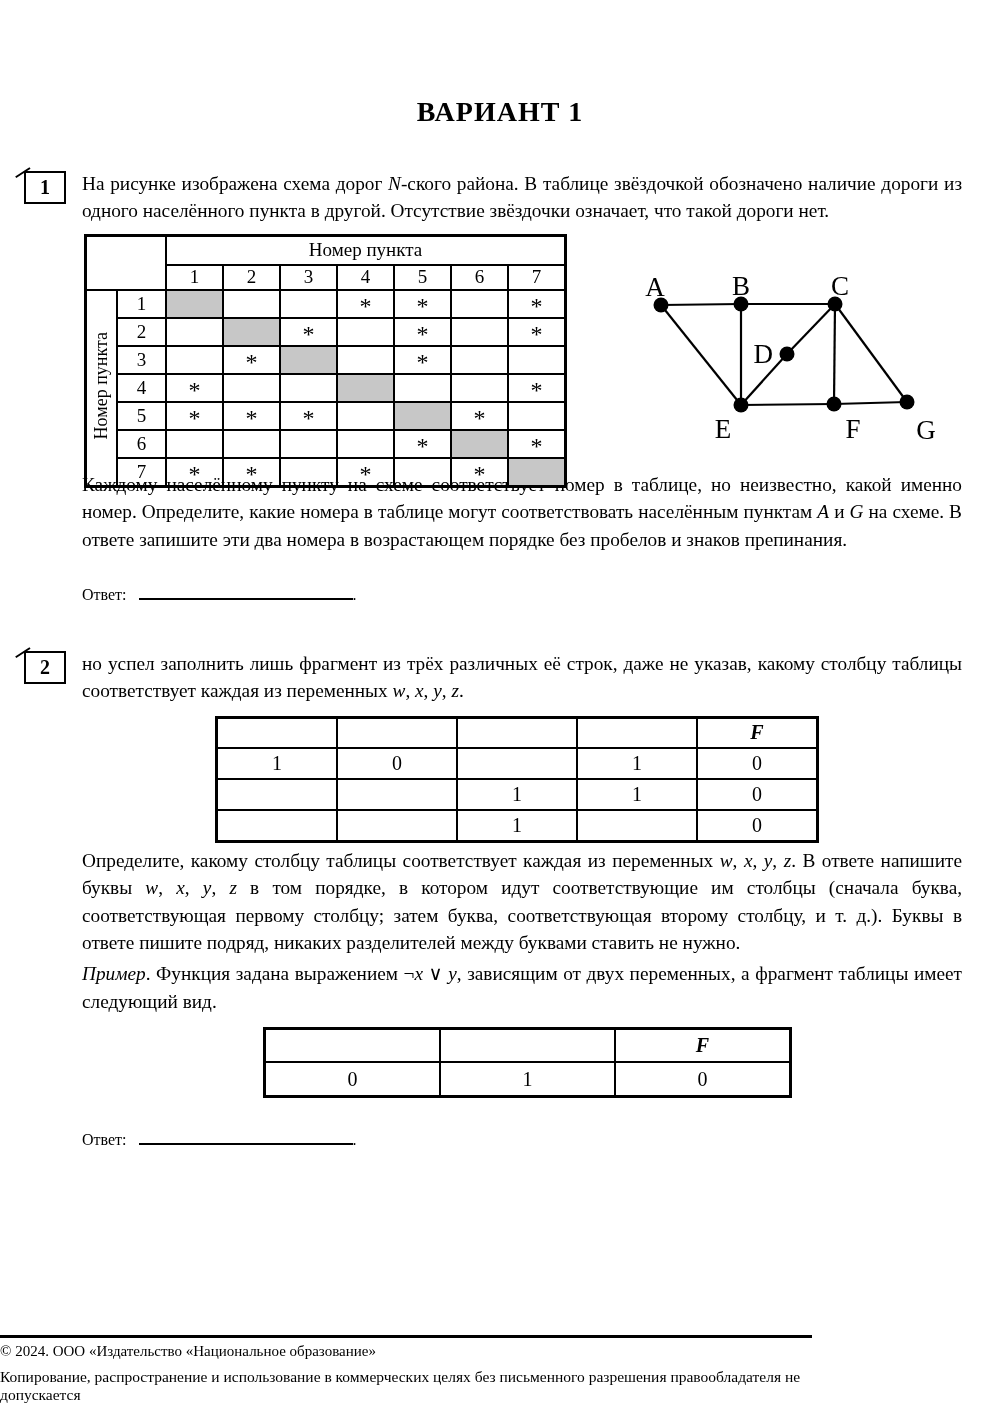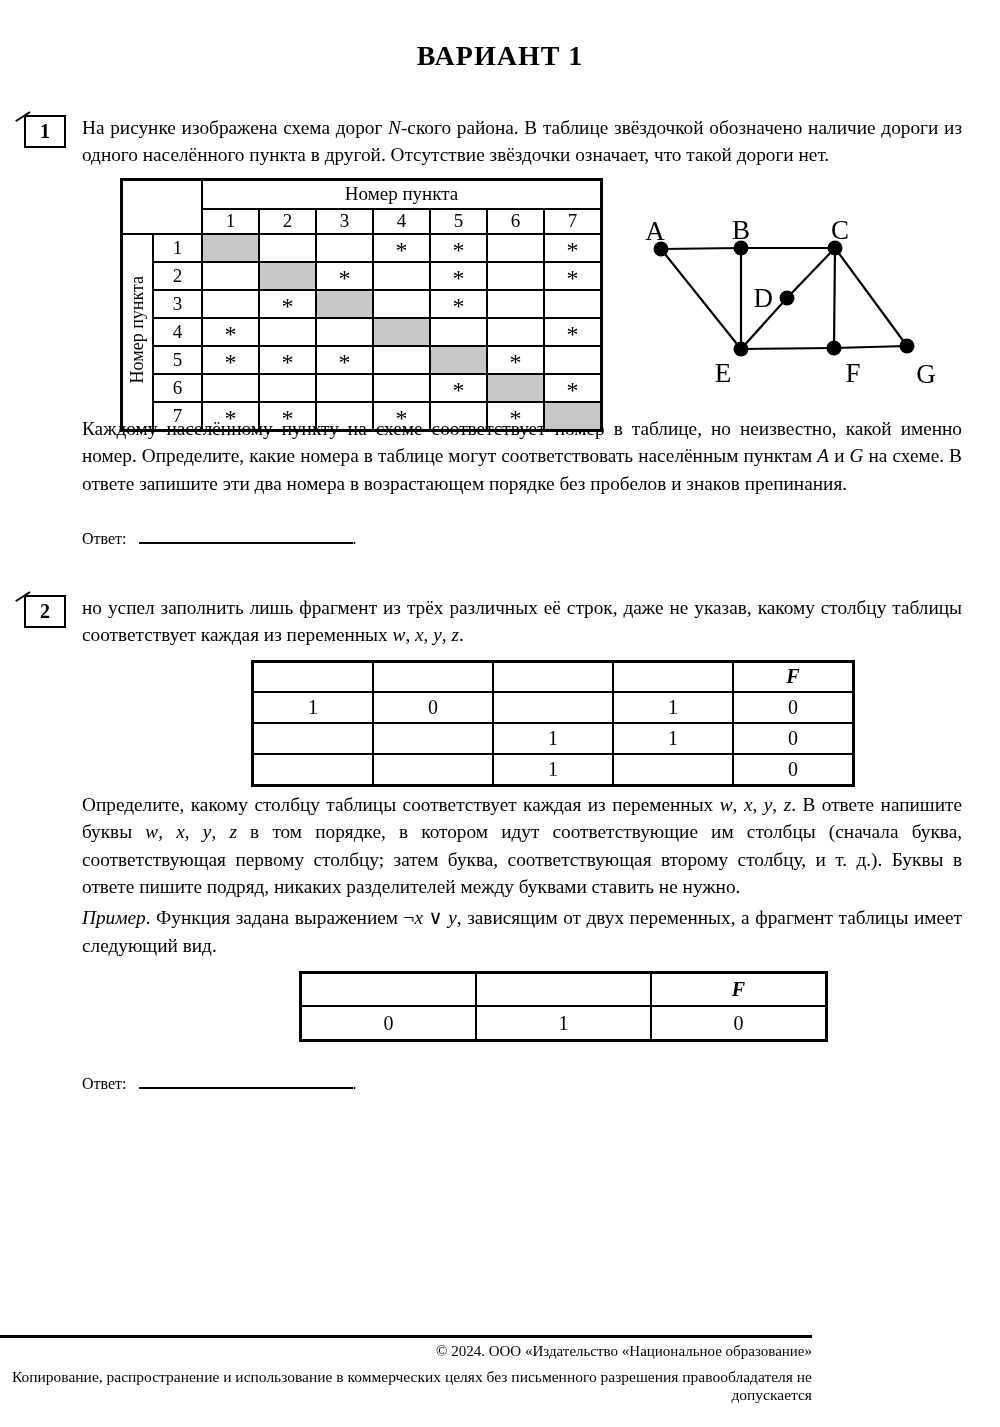--- a/index.html
+++ b/index.html
@@ -1,32 +1,32 @@
 <!DOCTYPE html>
 <html lang="ru"><head>
 <meta charset="utf-8">
 <style>
   html,body{margin:0;padding:0;background:#fff;}
   .page{position:relative;width:1000px;height:1427px;background:#fff;color:#000;
         font-family:"Liberation Serif","DejaVu Serif",serif;overflow:hidden;}
-  .title{padding-top:40px;text-align:center;font-size:28px;font-weight:bold;letter-spacing:1px;font-family:Liberation Serif, serif;}
+  .title{padding-top:96px;text-align:center;font-size:28px;font-weight:bold;letter-spacing:1px;font-family:Liberation Serif, serif;}
   .content{margin:0 38px 0 82px;}
   .para{font-size:19.3px;line-height:1.42;text-align:justify;}
   .it{font-style:italic;}
   section.task{position:relative;}
   #task1{margin-top:42px;}
   #task2{margin-top:46px;}
   .task-num{position:absolute;left:-58px;top:1px;width:38px;height:29px;border:2px solid #000;
             display:flex;align-items:center;justify-content:center;
             font-size:20px;font-weight:bold;background:#fff;}
   .task-num::before{content:"";position:absolute;left:-13px;top:-6px;width:17px;height:2px;
             background:#000;transform:rotate(-33deg);transform-origin:right center;}
   
   .figure-row{position:relative;margin-top:9px;height:237px;}
-  table{border-collapse:collapse;margin-left:36px;}
+  table{border-collapse:collapse;}
   .matrix-table{position:absolute;left:2px;top:0;border:3px solid #000;}
   .matrix-table th,.matrix-table td{border:2px solid #000;text-align:center;padding:0;}
   .m-corner{width:78px;}
   .m-top{height:27px;font-size:19px;font-weight:normal;}
   .m-colh{height:23px;width:55px;font-size:19px;font-weight:normal;}
   .m-side{width:28px;}
   .m-side span{writing-mode:vertical-rl;transform:rotate(180deg);font-size:18px;font-weight:normal;
                display:inline-block;line-height:1;}
   .m-rowh{width:46px;height:26px;font-size:19px;font-weight:normal;}
   .m-cell{width:55px;height:26px;}
@@ -50,21 +50,21 @@
   .example-table td{height:32px;}
   .example-table th.f-head{font-weight:bold;font-style:italic;}
   
   .formula{margin:7px 0 5px;text-align:center;font-size:20.5px;}
   .outro{margin-top:0;}
   .p-mid{margin-top:4px;}
   .answer{margin-top:27px;font-size:16px;}
   .answer .blank{display:inline-block;width:214px;border-bottom:2px solid #000;
                  margin-left:12px;height:18px;}
   .footer{position:absolute;left:0;top:1335px;width:812px;border-top:3px solid #000;
-          text-align:right;}
+          text-align:left;}
   .footer .l1{margin-top:5px;font-size:15px;}
   .footer .l2{margin-top:8px;font-size:15.5px;}
 </style>
 </head>
 <body>
 
 <div class="page">
 
   <div class="title">ВАРИАНТ 1</div>
 

